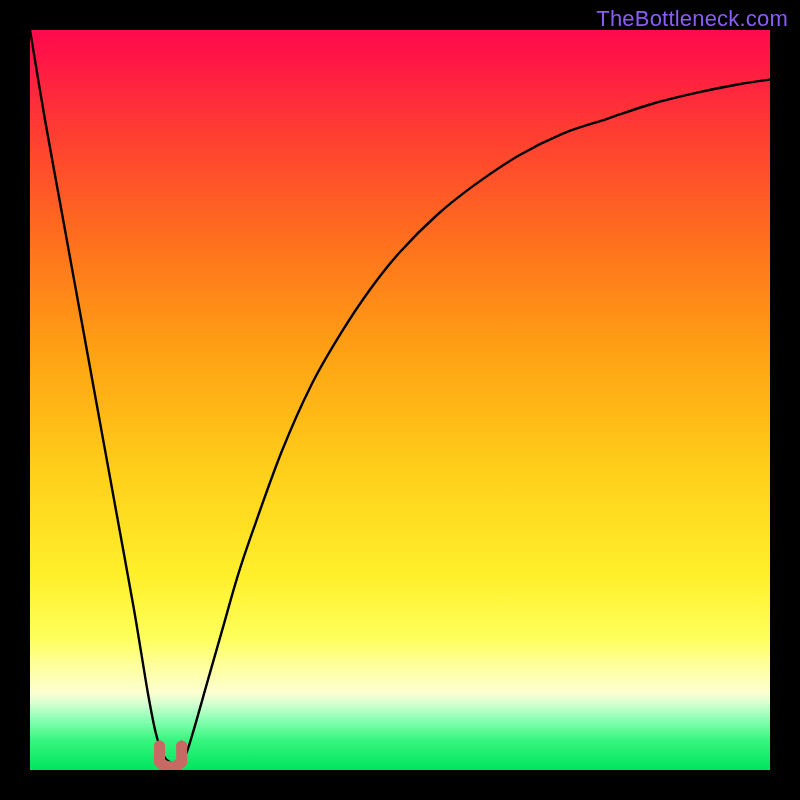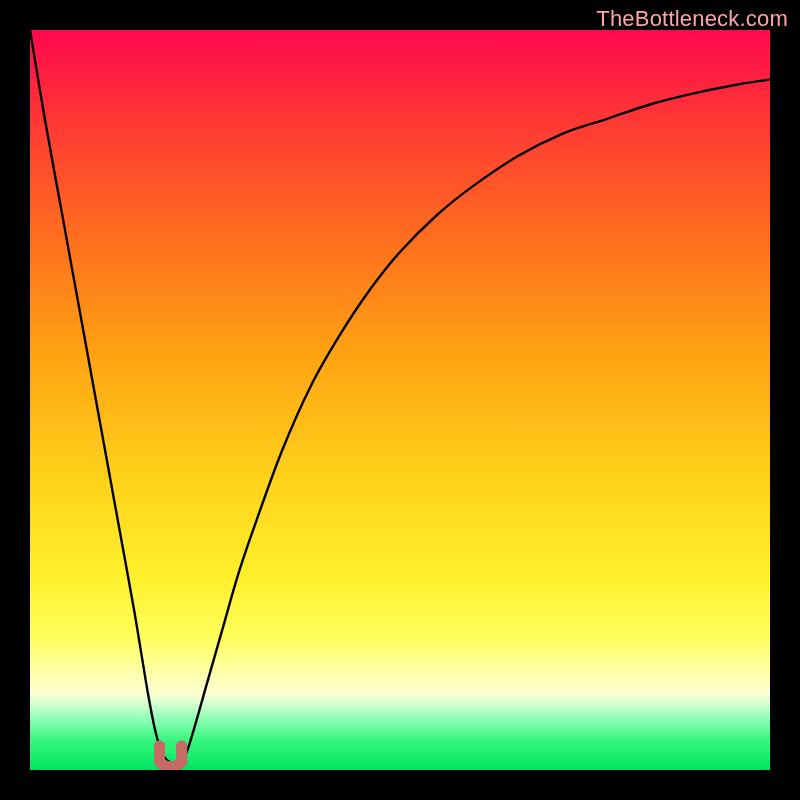--- a/index.html
+++ b/index.html
@@ -43,21 +43,21 @@
       #d6ffd1 91%,
       #90ffb7 93%,
       #37f67f 96%,
       #00e45e 100%
     );
   }
   .watermark {
     position: absolute;
     top: 6px;
     right: 12px;
-    color: #fca5a5;
+    color: #8b5cf6;
     font-size: 22px;
     letter-spacing: 0.2px;
     user-select: none;
     font-weight: 400;
   }
   svg.curve {
     position: absolute;
     left: 0; top: 0;
     width: 740px; height: 740px;
   }

